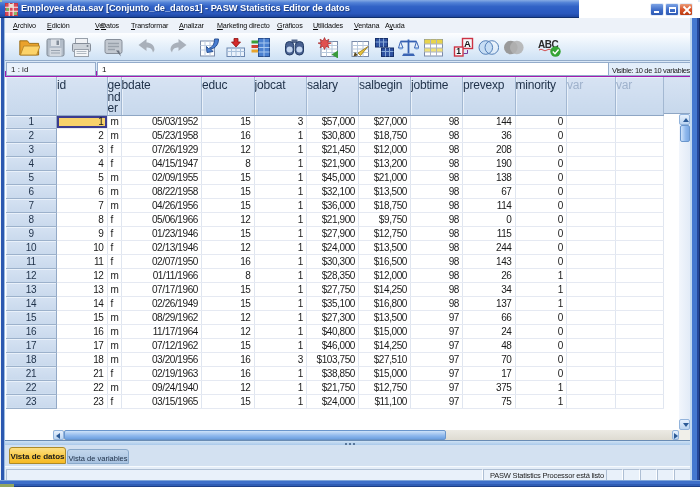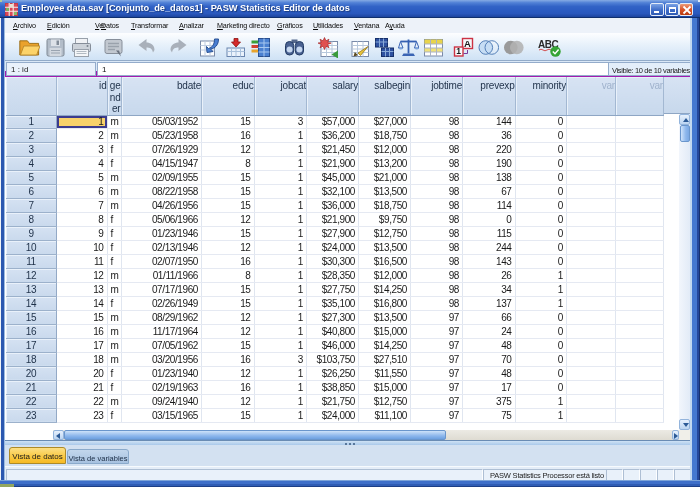--- a/index.html
+++ b/index.html
@@ -1,18 +1,18 @@
 <!DOCTYPE html>
 <html><head><meta charset="utf-8"><style>
 * {margin:0;padding:0;box-sizing:border-box}
 html,body {width:700px;height:487px;overflow:hidden;font-family:"Liberation Sans",sans-serif;background:#fff}
 #win {position:absolute;left:0;top:0;width:700px;height:487px}
 .abs {position:absolute}
 
-#title {left:0;top:0;width:700px;height:18px;background:linear-gradient(180deg,#86abe4 0%,#5181d6 16%,#3263c6 38%,#2c5cc2 62%,#2a58bd 80%,#1d459e 100%);border-bottom:1px solid #10306e}
+#title {left:0;top:0;width:579px;height:18px;background:linear-gradient(180deg,#86abe4 0%,#5181d6 16%,#3263c6 38%,#2c5cc2 62%,#2a58bd 80%,#1d459e 100%);border-bottom:1px solid #10306e}
 #title .txt {position:absolute;left:21px;top:3px;font-size:9.25px;font-weight:bold;color:#fff;letter-spacing:-0.05px;text-shadow:1px 1px 1px #1a3a7a;white-space:nowrap}
 .tbtn {position:absolute;top:3px;width:13.5px;height:13px;border-radius:2px;border:1px solid #e4ecf8}
 .bmin,.bmax {background:linear-gradient(180deg,#7ba2e4,#3e6cc8 55%,#2f5bb4)}
 .bclose {background:linear-gradient(180deg,#eb9c7a,#d9542a 50%,#b83a10)}
 
 #menubar {left:5px;top:18px;width:687px;height:15px;background:#edf2f9}
 .mi {position:absolute;top:3px;font-size:7.2px;color:#0a0a0a;letter-spacing:-0.15px;white-space:nowrap}
 
 #toolbar {left:5px;top:33px;width:687px;height:28px;background:linear-gradient(180deg,#fdfeff 0%,#e9f2fb 40%,#cfe2f5 100%);border-bottom:1px solid #92abc9}
 .tbi {position:absolute;top:3.5px;width:21px;height:21px}
@@ -21,42 +21,42 @@
 #f1 {position:absolute;left:1px;top:1px;width:90px;height:14px;background:#e9f1fb;border:1px solid #94accb;font-size:8px;color:#222;padding:2px 0 0 4px}
 #f2 {position:absolute;left:92px;top:1px;width:512px;height:14px;background:#fff;border:1px solid #94accb;font-size:8px;color:#111;padding:2px 0 0 4px}
 #f3 {position:absolute;left:603px;top:1px;width:89px;height:14px;background:#e3eefa;border:1px solid #94accb;font-size:7.5px;color:#222;padding:2.5px 0 0 3px;letter-spacing:-0.35px;white-space:nowrap}
 
 #gridwrap {left:6px;top:77px;width:658px;height:353px;overflow:hidden;background:#fff}
 #hdrfill {left:664px;top:77px;width:26px;height:37px;background:linear-gradient(180deg,#d7e3f3,#c7d8ec);border-bottom:1px solid #8ea6c4}
 table {border-collapse:collapse;table-layout:fixed}
 td {overflow:hidden;white-space:nowrap}
 tr {height:13.98px}
 tr.hr {height:35.5px}
-.h {background:linear-gradient(180deg,#d7e3f3,#c7d8ec);border-right:1px solid #a3b8d2;border-bottom:1px solid #8ea6c4;vertical-align:top;text-align:right;font-size:10px;color:#1e3048;padding-top:3px;line-height:11.5px;letter-spacing:-0.2px;box-shadow:inset 1px 1px 0 #e9f1fa}
+.h {background:linear-gradient(180deg,#d7e3f3,#c7d8ec);border-right:1px solid #a3b8d2;border-bottom:1px solid #8ea6c4;vertical-align:top;text-align:left;font-size:12px;color:#1e3048;padding-top:3px;line-height:11.5px;letter-spacing:-0.2px;box-shadow:inset 1px 1px 0 #e9f1fa}
 .h.v {color:#9fb2cc}
 .rh {background:linear-gradient(180deg,#d4e1f2,#c9d9ec);border-right:1px solid #93a9c6;border-bottom:1px solid #9cb1cb;text-align:center;font-size:10px;letter-spacing:-0.4px;color:#1e3048;box-shadow:inset 1px 1px 0 #e9f1fa}
 .n,.g,.e {font-size:10px;letter-spacing:-0.4px;color:#1a1a1a;border-right:1px solid #e0e6f0;border-bottom:1px solid #e5e9f2}
 .n {text-align:right;padding-right:3px}
 .g {text-align:left;padding-left:3px}
 .sel {background:#f8d26a;box-shadow:inset 0 0 0 2px #3c3c8e}
 
 #vscroll {left:679px;top:113.5px;width:11px;height:316.5px;background:linear-gradient(90deg,#f2f6fc,#e2ebf7)}
 .sbtn {position:absolute;left:0;width:11px;height:11px;background:linear-gradient(180deg,#e7f1fd,#bcd5f1);border:1px solid #93b4dc;border-radius:2px}
 .arr {position:absolute;width:0;height:0;left:2.5px}
 #vthumb {position:absolute;left:0.5px;top:11.5px;width:10px;height:17px;background:linear-gradient(90deg,#cfe3fb,#8db7ec 60%,#7aa8e4);border:1px solid #6a96cc;border-radius:2px}
 #hscroll {left:53px;top:430px;width:626px;height:10px;background:linear-gradient(180deg,#eceae4,#dedbd2)}
 #splitter {left:5px;top:440px;width:685px;height:4.5px;background:linear-gradient(180deg,#cfe2f5,#a9c8ea);border-top:1px solid #6a8cb4}
 .sdot {position:absolute;top:1.5px;width:2px;height:2px;background:#3a5a80;border-radius:50%}
 #hthumb {position:absolute;left:10.5px;top:0px;width:382px;height:9.5px;background:linear-gradient(180deg,#cde2f9,#8db7ec 60%,#6da0e0);border:1px solid #6a96cc;border-radius:2px}
 
 #corner {left:679px;top:430px;width:11px;height:10px;background:#f0efe9}
 
 #tabbar {left:5px;top:444.5px;width:687px;height:21.5px;background:#d3e1f1}
 .tab {position:absolute;border-radius:3px 3px 0 0;font-size:8px;padding-top:4px;text-align:center}
-#tab1 {left:4px;top:2.5px;width:57px;height:17px;background:linear-gradient(180deg,#fcdf84,#f9c63c 65%,#f6ba24);border:1px solid #ad8a28;font-weight:normal;color:#1a1a1a}
+#tab1 {left:4px;top:2.5px;width:57px;height:17px;background:linear-gradient(180deg,#fcdf84,#f9c63c 65%,#f6ba24);border:1px solid #ad8a28;font-weight:bold;color:#1a1a1a}
 #tab2 {left:62px;top:4px;width:62px;height:15.5px;background:linear-gradient(180deg,#c2d6ec,#a7c2e0);border:1px solid #8aaacb;color:#20324a;font-size:7.5px}
 
 #status {left:5px;top:466px;width:687px;height:14px;background:#e4edf8;border-top:1px solid #f6fafd}
 .pan {position:absolute;top:1.5px;height:26px;border:1px solid;border-color:#aebfd4 #fdfeff #fdfeff #aebfd4;background:#e9f1fa}
 #ptxt {font-size:7.5px;color:#222;padding:1.5px 0 0 6px;letter-spacing:-0.2px}
 
 #bleft {left:0;top:18px;width:5px;height:462px;background:linear-gradient(90deg,#f0f4f8 0 1px,#2b58b0 1px 4px,#9cbce0 4px)}
 #bright {left:690px;top:18px;width:10px;height:462px;background:linear-gradient(90deg,#c2d8f0 0 2px,#4478d0 2px 7px,#24479b 7px 8.5px,#16306f 8.5px)}
 #bbot {left:0;top:480px;width:700px;height:7px;background:linear-gradient(180deg,#7ca3d8 0 1px,#3e6fc9 1px 3.5px,#2f5cb4 3.5px 5.5px,#1c3f87 5.5px)}
 </style></head>
@@ -258,39 +258,39 @@
             <td class="e"></td>
             <td class="e"></td>
           </tr>
           <tr>
             <td class="rh">2</td>
             <td class="n">2</td>
             <td class="g">m</td>
             <td class="n">05/23/1958</td>
             <td class="n">16</td>
             <td class="n">1</td>
-            <td class="n">$36,200</td>
+            <td class="n">$30,800</td>
             <td class="n">$18,750</td>
             <td class="n">98</td>
             <td class="n">36</td>
             <td class="n">0</td>
             <td class="e"></td>
             <td class="e"></td>
           </tr>
           <tr>
             <td class="rh">3</td>
             <td class="n">3</td>
             <td class="g">f</td>
             <td class="n">07/26/1929</td>
             <td class="n">12</td>
             <td class="n">1</td>
             <td class="n">$21,450</td>
             <td class="n">$12,000</td>
             <td class="n">98</td>
-            <td class="n">220</td>
+            <td class="n">208</td>
             <td class="n">0</td>
             <td class="e"></td>
             <td class="e"></td>
           </tr>
           <tr>
             <td class="rh">4</td>
             <td class="n">4</td>
             <td class="g">f</td>
             <td class="n">04/15/1947</td>
             <td class="n">8</td>
@@ -480,21 +480,21 @@
             <td class="n">97</td>
             <td class="n">24</td>
             <td class="n">0</td>
             <td class="e"></td>
             <td class="e"></td>
           </tr>
           <tr>
             <td class="rh">17</td>
             <td class="n">17</td>
             <td class="g">m</td>
-            <td class="n">07/05/1962</td>
+            <td class="n">07/12/1962</td>
             <td class="n">15</td>
             <td class="n">1</td>
             <td class="n">$46,000</td>
             <td class="n">$14,250</td>
             <td class="n">97</td>
             <td class="n">48</td>
             <td class="n">0</td>
             <td class="e"></td>
             <td class="e"></td>
           </tr>
@@ -502,35 +502,20 @@
             <td class="rh">18</td>
             <td class="n">18</td>
             <td class="g">m</td>
             <td class="n">03/20/1956</td>
             <td class="n">16</td>
             <td class="n">3</td>
             <td class="n">$103,750</td>
             <td class="n">$27,510</td>
             <td class="n">97</td>
             <td class="n">70</td>
-            <td class="n">0</td>
-            <td class="e"></td>
-            <td class="e"></td>
-          </tr>
-          <tr>
-            <td class="rh">20</td>
-            <td class="n">20</td>
-            <td class="g">f</td>
-            <td class="n">01/23/1940</td>
-            <td class="n">12</td>
-            <td class="n">1</td>
-            <td class="n">$26,250</td>
-            <td class="n">$11,550</td>
-            <td class="n">97</td>
-            <td class="n">48</td>
             <td class="n">0</td>
             <td class="e"></td>
             <td class="e"></td>
           </tr>
           <tr>
             <td class="rh">21</td>
             <td class="n">21</td>
             <td class="g">f</td>
             <td class="n">02/19/1963</td>
             <td class="n">16</td>

